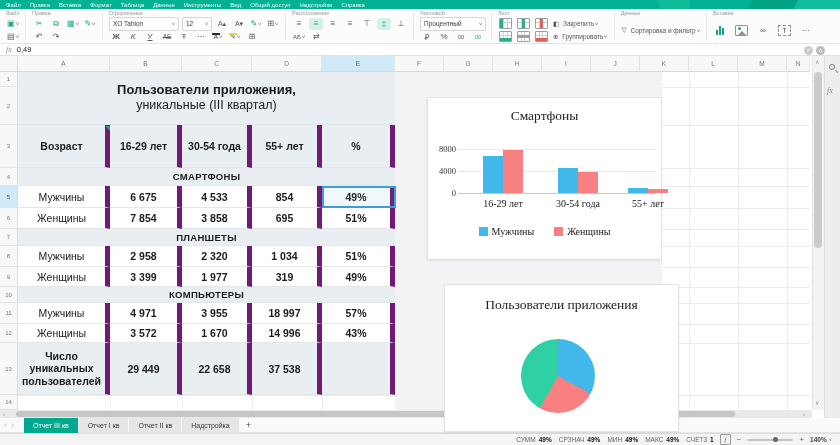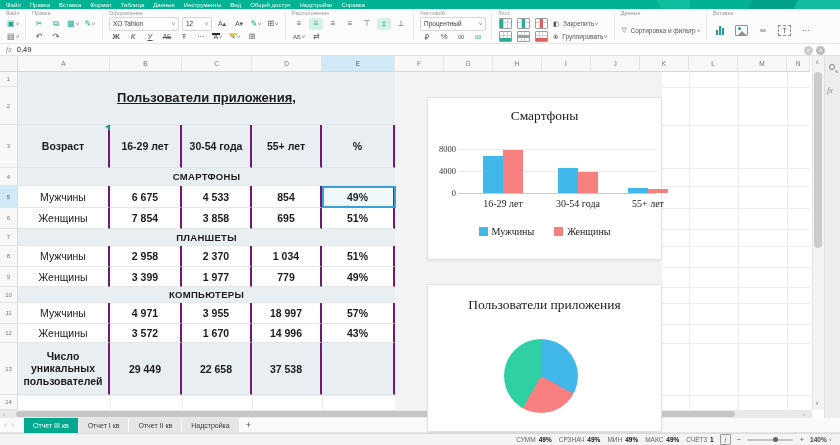--- a/index.html
+++ b/index.html
@@ -64,25 +64,25 @@
          font-size:6.5px;color:#777;display:flex;align-items:center;justify-content:center;box-sizing:border-box;}
   .col-h.sel{background:#d2e9f7;color:#35627e;}
   .row-h{position:absolute;left:0;width:18px;background:#f8f8f8;border-right:1px solid #dcdcdc;border-bottom:1px solid #e4e4e4;
          font-size:6px;color:#777;display:flex;align-items:center;justify-content:center;box-sizing:border-box;}
   .row-h.sel{background:#d2e9f7;color:#35627e;}
   .gline{position:absolute;background:#ececec;}
   #grayband{left:395px;top:72px;width:267px;height:338px;background:#f1f3f4;}
 
   
   .cell{position:absolute;display:flex;align-items:center;justify-content:center;box-sizing:border-box;
-        font-size:10.5px;color:#1b1b1b;background:#fff;border-right:2px solid #701a75;border-bottom:1px solid #e3e7ea;}
+        font-size:10.5px;color:#1b1b1b;background:#fff;border-right:5px solid #701a75;border-bottom:1px solid #e3e7ea;}
   .cell.shade{background:#e8eef2;}
   .cell.b{font-weight:bold;}
   .cell.sec{font-size:9.5px;font-weight:bold;letter-spacing:.3px;border-right:none;}
-  #table-title{flex-direction:column;line-height:1.25;border-right:none;text-decoration:underline;}
+  #table-title{flex-direction:column;line-height:1.25;border-right:none;}
   #table-title .t1{font-weight:bold;font-size:13px;}
   #table-title .t2{font-size:12.5px;}
   #total-label{font-weight:bold;font-size:10.5px;text-align:center;line-height:1.2;padding:0 4px;}
   #sel-cell{border:2px solid #3e9ed6;background:rgba(62,158,214,.07);z-index:4;}
   #comment-marker{width:0;height:0;border-top:5px solid #21a38b;border-left:5px solid transparent;z-index:5;}
 
   
   .chartbox{background:#fff;border:1px solid #e2e2e2;box-shadow:0 1px 2px rgba(0,0,0,.07);z-index:6;}
   .chart-title{position:absolute;left:0;right:0;text-align:center;font-family:"Liberation Serif",serif;font-size:13.5px;color:#222;}
   .ytick{position:absolute;font-family:"Liberation Serif",serif;font-size:8.5px;color:#333;text-align:right;width:28px;}
@@ -392,47 +392,48 @@
     <div class="gline abs" style="left: 110px; top: 395px; width: 1px; height: 15px;"></div>
     <div class="gline abs" style="left: 182px; top: 395px; width: 1px; height: 15px;"></div>
     <div class="gline abs" style="left: 252px; top: 395px; width: 1px; height: 15px;"></div>
     <div class="gline abs" style="left: 322px; top: 395px; width: 1px; height: 15px;"></div>
     <div class="gline abs" style="left: 395px; top: 395px; width: 1px; height: 15px;"></div>
   </div>
 <div class="abs" id="grayband"></div>
 <div id="table-cells">
     <div class="cell shade" id="table-title" style="left: 18px; top: 72px; width: 377px; height: 53px;">
       <div class="t1">Пользователи приложения,</div>
+      <div class="t2">уникальные (III квартал)</div>
     </div>
     <div class="cell shade b" style="left: 18px; top: 125px; width: 92px; height: 43px;">Возраст</div>
     <div class="cell shade b" style="left: 110px; top: 125px; width: 72px; height: 43px;">16-29 лет</div>
     <div class="cell shade b" style="left: 182px; top: 125px; width: 70px; height: 43px;">30-54 года</div>
     <div class="cell shade b" style="left: 252px; top: 125px; width: 70px; height: 43px;">55+ лет</div>
     <div class="cell shade b" style="left: 322px; top: 125px; width: 73px; height: 43px;">%</div>
     <div class="cell shade sec" style="left: 18px; top: 168px; width: 377px; height: 18px;">СМАРТФОНЫ</div>
     <div class="cell " style="left: 18px; top: 186px; width: 92px; height: 22px;">Мужчины</div>
     <div class="cell b" style="left: 110px; top: 186px; width: 72px; height: 22px;">6 675</div>
     <div class="cell b" style="left: 182px; top: 186px; width: 70px; height: 22px;">4 533</div>
     <div class="cell b" style="left: 252px; top: 186px; width: 70px; height: 22px;">854</div>
     <div class="cell b" style="left: 322px; top: 186px; width: 73px; height: 22px;">49%</div>
     <div class="cell " style="left: 18px; top: 208px; width: 92px; height: 21px;">Женщины</div>
     <div class="cell b" style="left: 110px; top: 208px; width: 72px; height: 21px;">7 854</div>
     <div class="cell b" style="left: 182px; top: 208px; width: 70px; height: 21px;">3 858</div>
     <div class="cell b" style="left: 252px; top: 208px; width: 70px; height: 21px;">695</div>
     <div class="cell b" style="left: 322px; top: 208px; width: 73px; height: 21px;">51%</div>
     <div class="cell shade sec" style="left: 18px; top: 229px; width: 377px; height: 17px;">ПЛАНШЕТЫ</div>
     <div class="cell " style="left: 18px; top: 246px; width: 92px; height: 21px;">Мужчины</div>
     <div class="cell b" style="left: 110px; top: 246px; width: 72px; height: 21px;">2 958</div>
-    <div class="cell b" style="left: 182px; top: 246px; width: 70px; height: 21px;">2 370</div>
+    <div class="cell b" style="left: 182px; top: 246px; width: 70px; height: 21px;">2 320</div>
     <div class="cell b" style="left: 252px; top: 246px; width: 70px; height: 21px;">1 034</div>
     <div class="cell b" style="left: 322px; top: 246px; width: 73px; height: 21px;">51%</div>
     <div class="cell " style="left: 18px; top: 267px; width: 92px; height: 20px;">Женщины</div>
     <div class="cell b" style="left: 110px; top: 267px; width: 72px; height: 20px;">3 399</div>
     <div class="cell b" style="left: 182px; top: 267px; width: 70px; height: 20px;">1 977</div>
-    <div class="cell b" style="left: 252px; top: 267px; width: 70px; height: 20px;">779</div>
+    <div class="cell b" style="left: 252px; top: 267px; width: 70px; height: 20px;">319</div>
     <div class="cell b" style="left: 322px; top: 267px; width: 73px; height: 20px;">49%</div>
     <div class="cell shade sec" style="left: 18px; top: 287px; width: 377px; height: 16px;">КОМПЬЮТЕРЫ</div>
     <div class="cell " style="left: 18px; top: 303px; width: 92px; height: 21px;">Мужчины</div>
     <div class="cell b" style="left: 110px; top: 303px; width: 72px; height: 21px;">4 971</div>
     <div class="cell b" style="left: 182px; top: 303px; width: 70px; height: 21px;">3 955</div>
     <div class="cell b" style="left: 252px; top: 303px; width: 70px; height: 21px;">18 997</div>
     <div class="cell b" style="left: 322px; top: 303px; width: 73px; height: 21px;">57%</div>
     <div class="cell " style="left: 18px; top: 324px; width: 92px; height: 19px;">Женщины</div>
     <div class="cell b" style="left: 110px; top: 324px; width: 72px; height: 19px;">3 572</div>
     <div class="cell b" style="left: 182px; top: 324px; width: 70px; height: 19px;">1 670</div>
@@ -471,21 +472,21 @@
         <div class="leg-sq" style="background: rgb(65, 183, 234);"></div>
         <span>Мужчины</span>
       </div>
       <div class="leg-item">
         <div class="leg-sq" style="background: rgb(248, 128, 128);"></div>
         <span>Женщины</span>
       </div>
     </div>
 </div>
 
-<div class="abs chartbox" id="piechart" style="left:427px;top:284px;width:235px;height:148px">
+<div class="abs chartbox" id="piechart" style="left:444px;top:284px;width:235px;height:148px">
   <div class="chart-title" style="top:12px">Пользователи приложения</div>
   <div id="pie" style="left: 76px; top: 54px; width: 74px; height: 74px; background: conic-gradient(rgb(65, 183, 234) 0deg, rgb(65, 183, 234) 118.504deg, rgb(248, 128, 128) 118.504deg, rgb(248, 128, 128) 209.681deg, rgb(47, 208, 163) 209.681deg, rgb(47, 208, 163) 360deg);"></div>
 </div>
 
 <div class="abs" id="vscroll"></div>
 <div class="abs" id="vthumb"></div>
 <span class="scar" style="left:815px;top:58px">∧</span>
 <span class="scar" style="left:815px;top:399px">∨</span>
 <div class="abs" id="hscroll"></div>
 <div class="abs" id="hthumb"></div>

